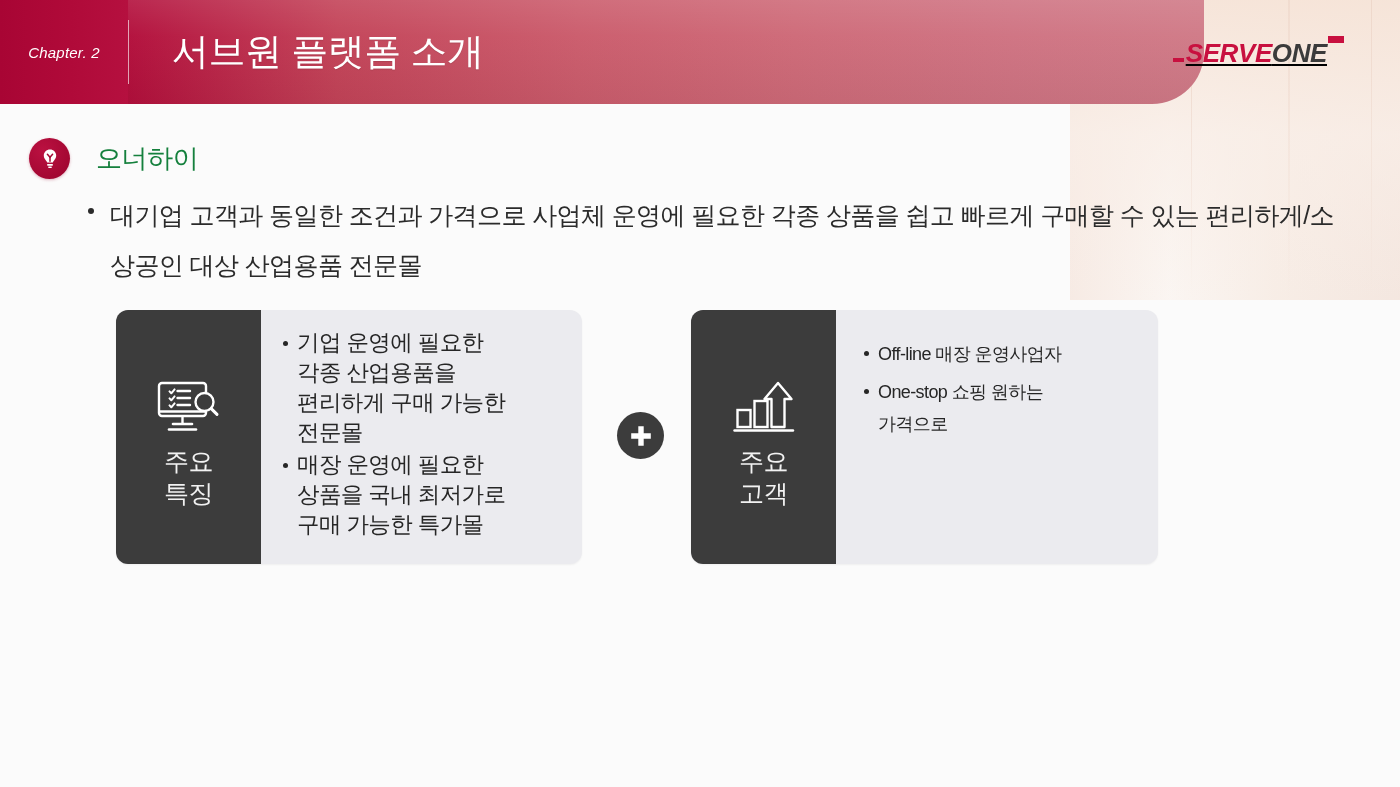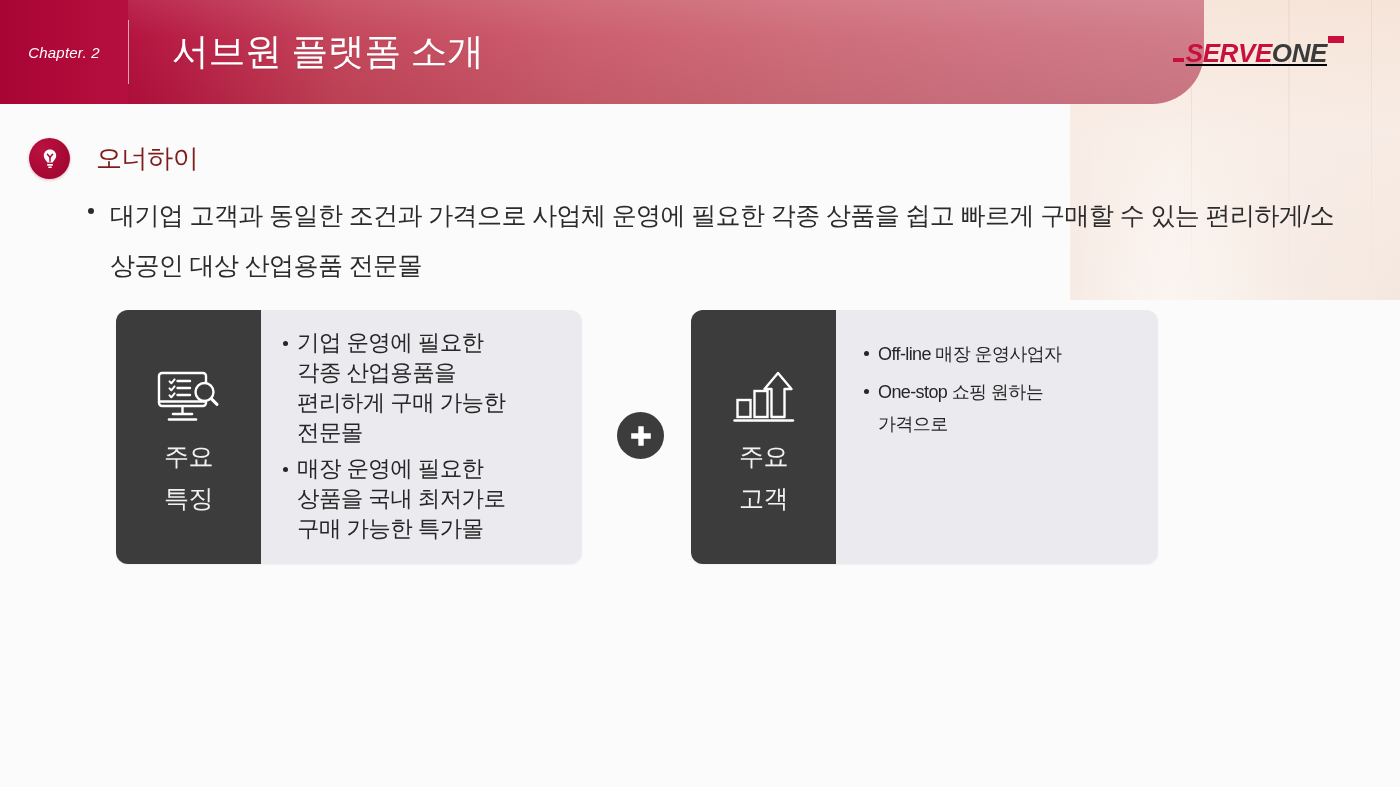--- a/index.html
+++ b/index.html
@@ -179,21 +179,21 @@
     background: radial-gradient(circle at 34% 30%, #bb1141 0%, #a30732 72%, #96062d 100%);
     display: flex;
     align-items: center;
     justify-content: center;
     box-shadow: 0 1px 3px rgba(160,20,55,0.30);
     flex: 0 0 auto;
   }
   .section-title {
     margin-left: 26px;
     font-size: 26px;
-    color: #7f1d1d;
+    color: #15803d;
     letter-spacing: -0.4px;
     white-space: nowrap;
   }
 
   
   .lead {
     position: absolute;
     left: 88px;
     top: 190px;
     width: 1270px;
@@ -244,33 +244,33 @@
   .card.right .card-icon-panel { width: 145px; }
 
   .card-icon-panel .glyph {
     height: 74px;
     display: flex;
     align-items: center;
     justify-content: center;
   }
   .card-icon-label {
     font-size: 25px;
-    line-height: 42px;
+    line-height: 32px;
     text-align: center;
     letter-spacing: -0.5px;
     color: #f2f2f2;
     white-space: pre-line;
   }
 
   .card-body {
     flex: 1 1 auto;
     padding: 18px 14px 18px 22px;
     display: flex;
     flex-direction: column;
-    justify-content: space-between;
+    justify-content: flex-start;
   }
   .card.right .card-body { justify-content: flex-start; padding-top: 28px; padding-left: 28px; }
 
   .card-bullet {
     position: relative;
     padding-left: 14px;
     font-size: 22.5px;
     line-height: 30px;
     color: #262626;
     letter-spacing: -0.6px;

